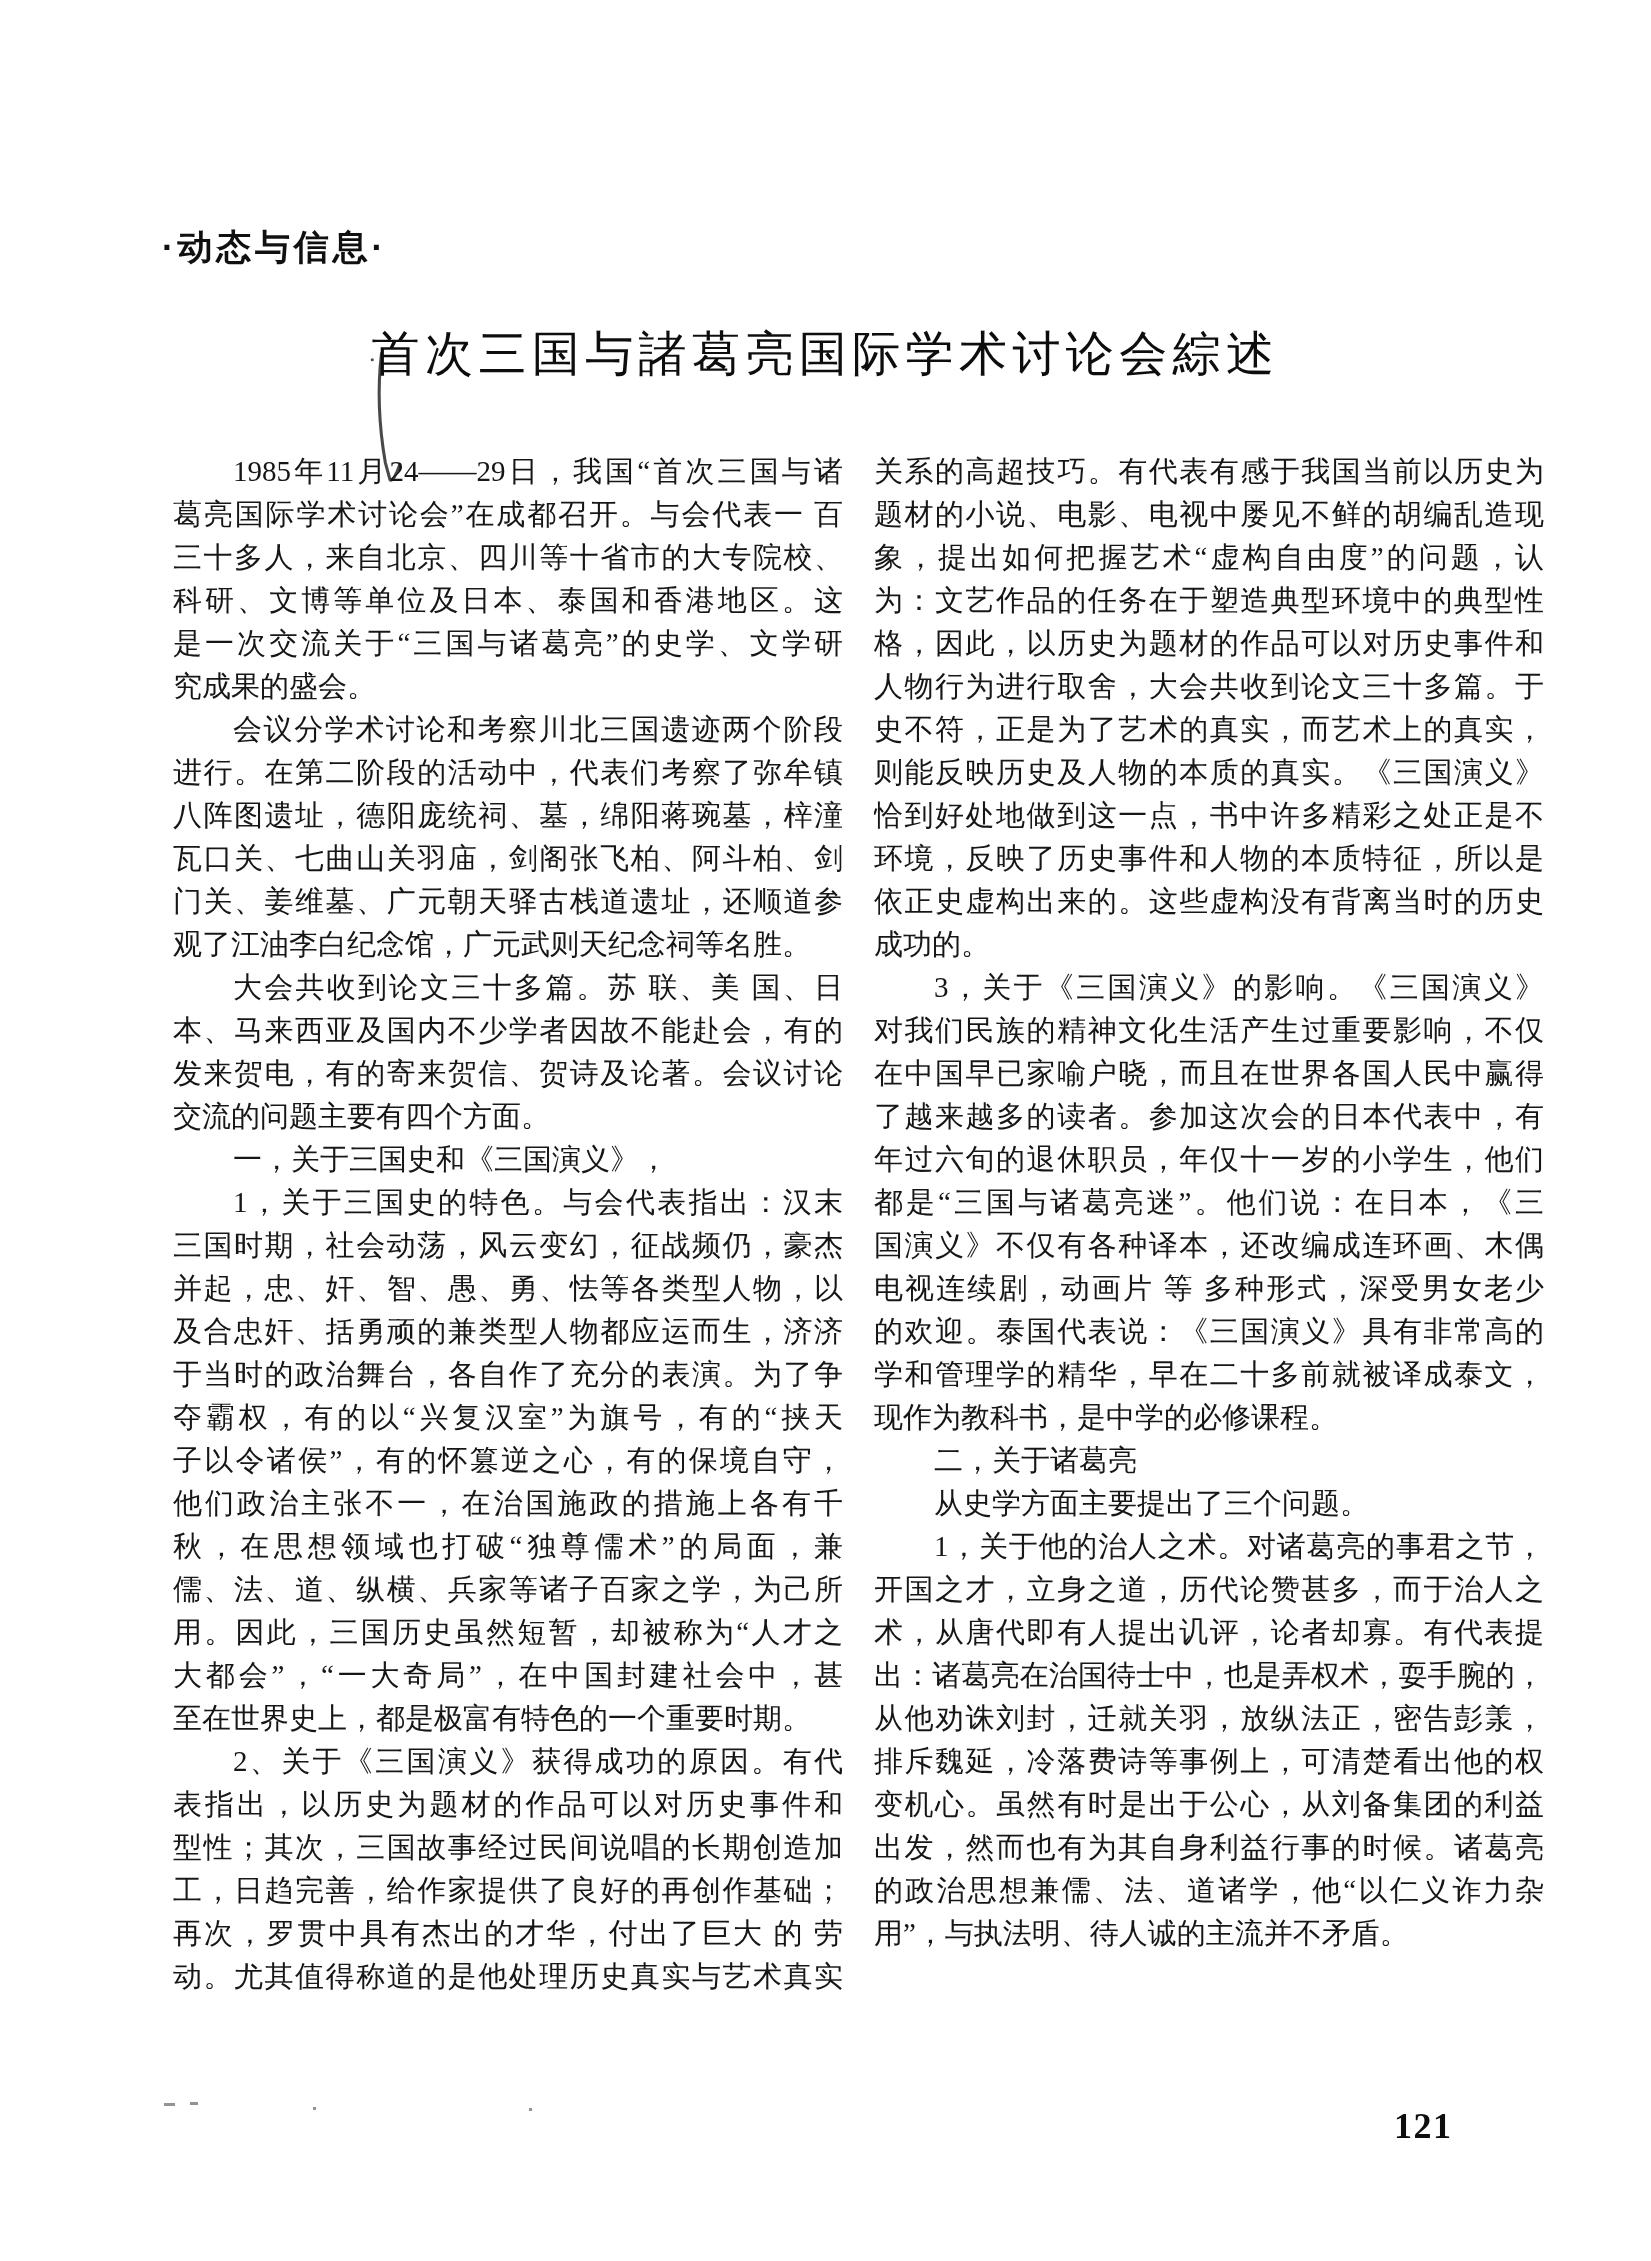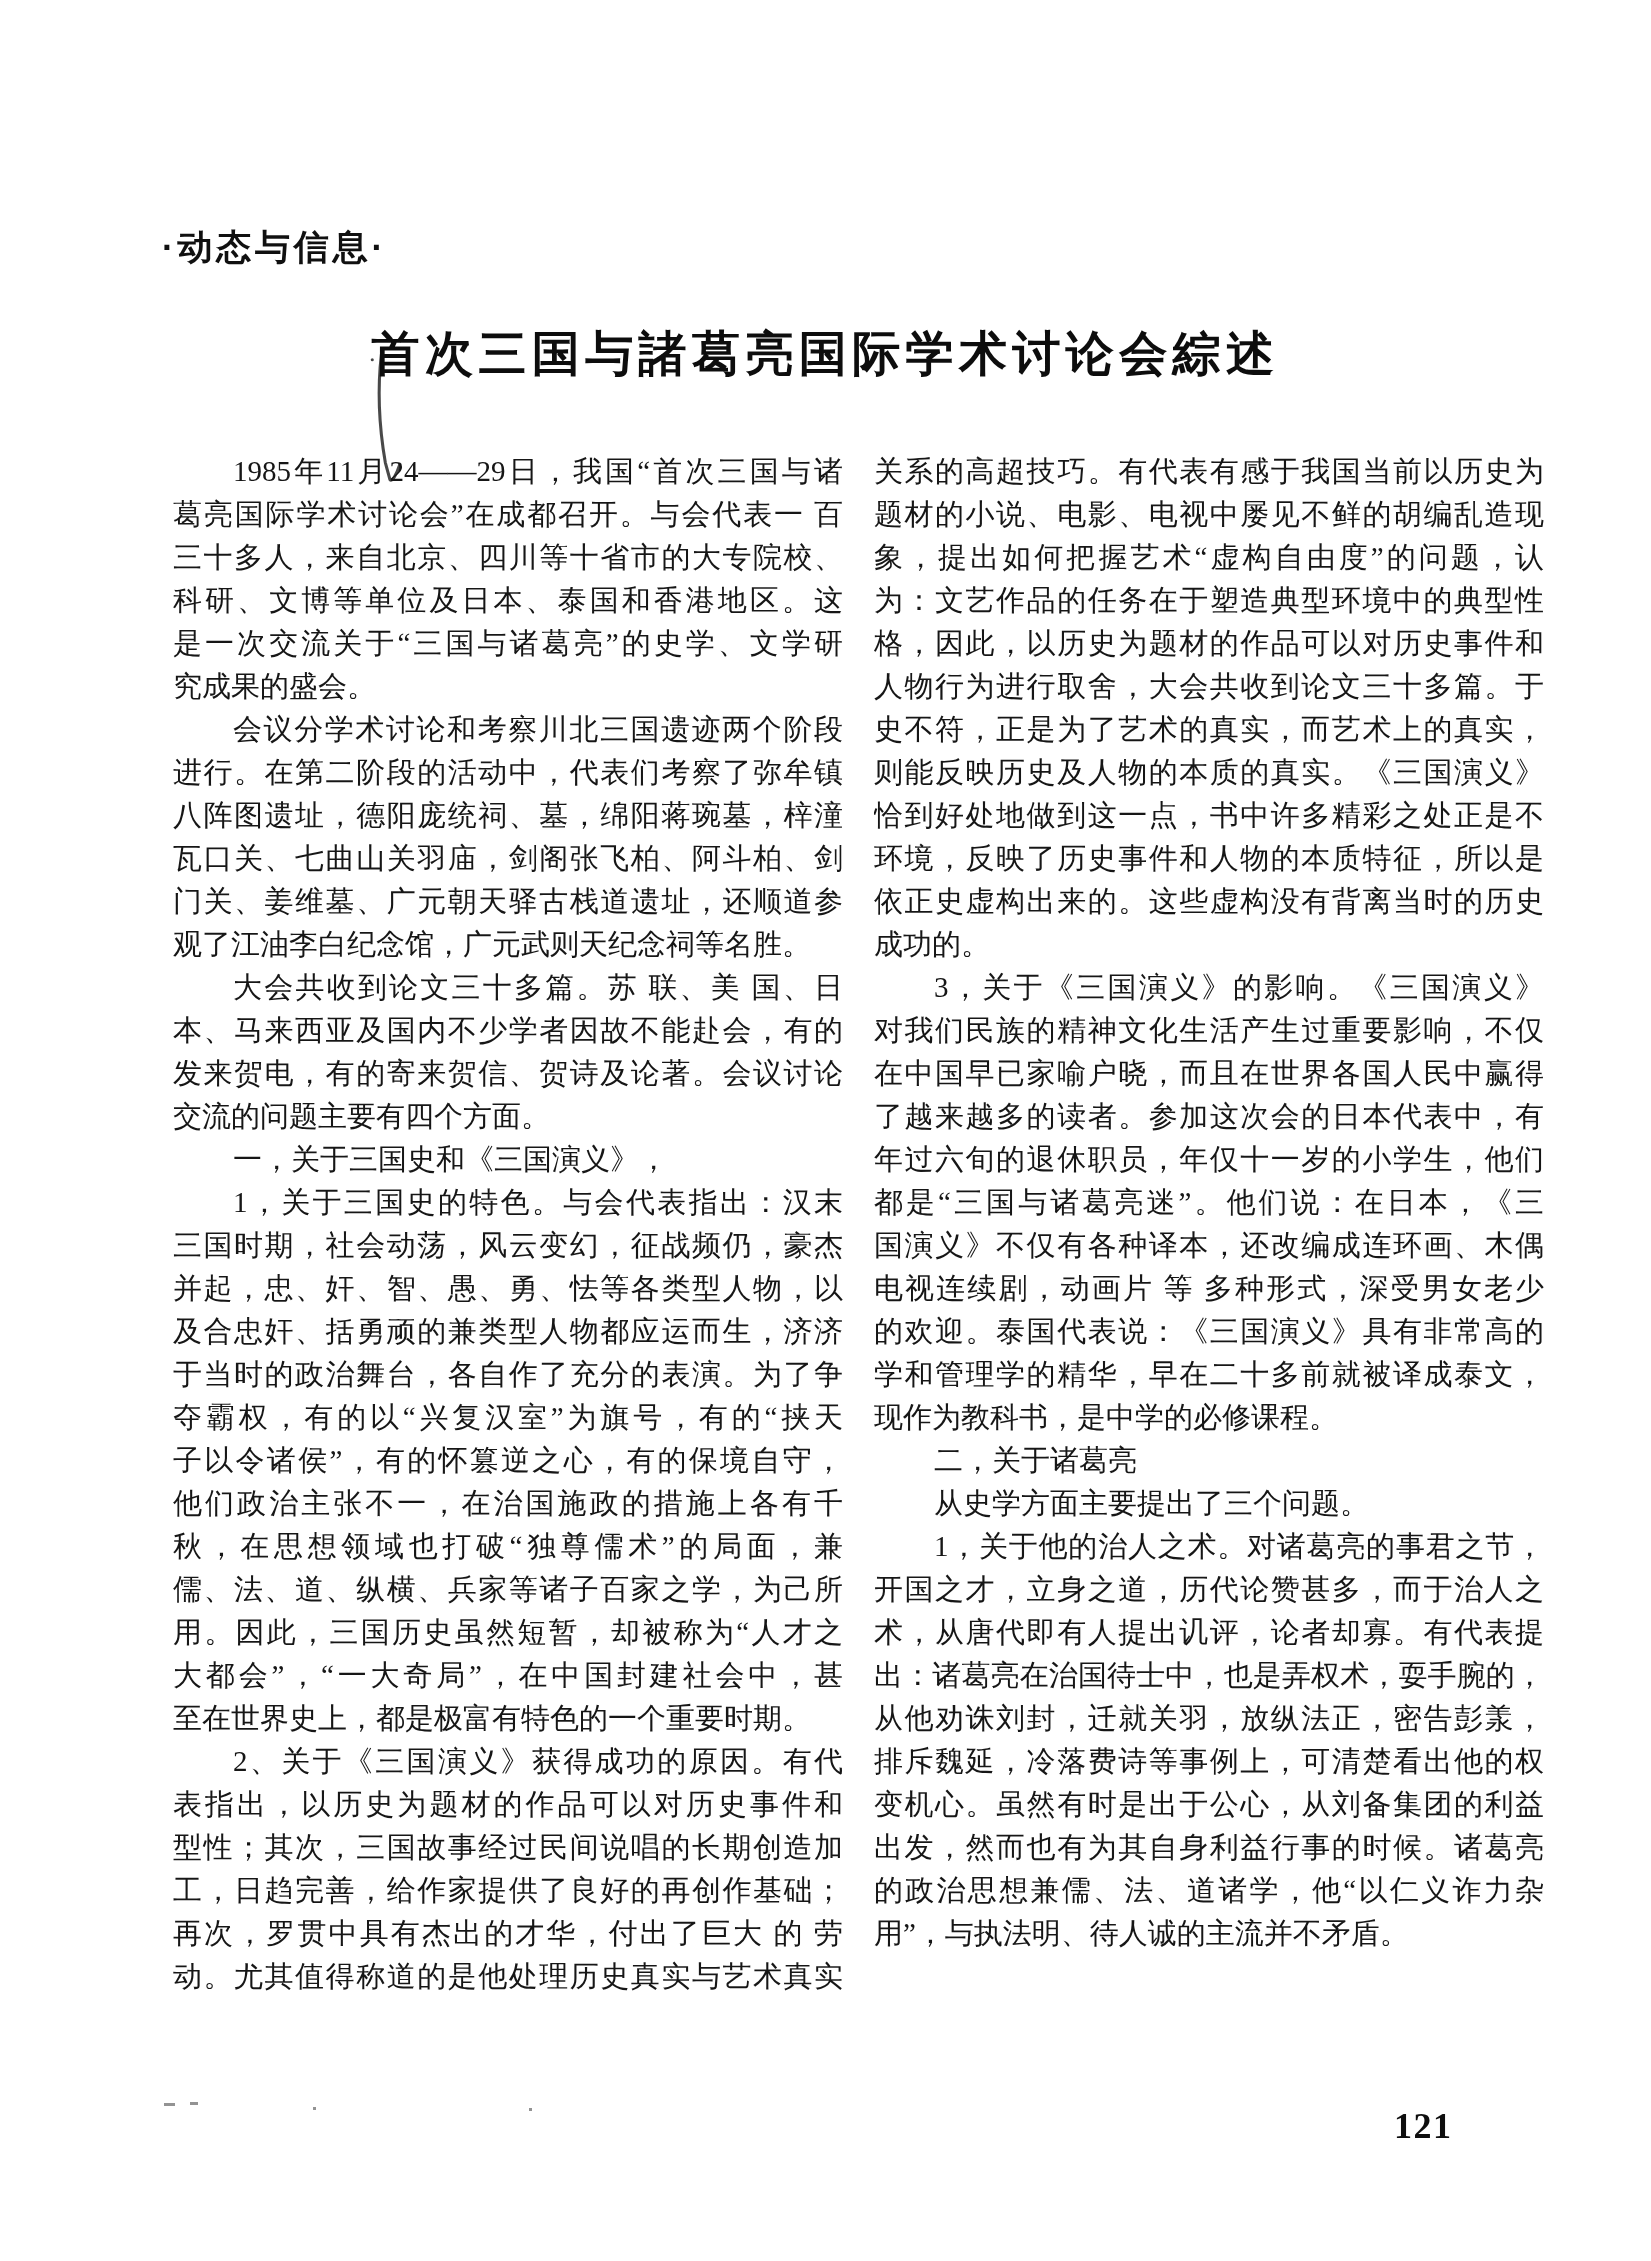--- a/index.html
+++ b/index.html
@@ -27,21 +27,21 @@
     position: absolute;
     left: 0;
     top: 322px;
     width: 1651px;
     text-align: center;
   }
   .page-title {
     display: inline-block;
     margin: 0;
     font-size: 48px;
-    font-weight: bold;
+    font-weight: normal;
     letter-spacing: 5.4px;
     color: #0d0d0d;
     font-family: "Liberation Serif", "DejaVu Serif", serif;
   }
   .pen-mark {
     position: absolute;
     left: 366px;
     top: 349px;
     opacity: 0.85;
   }

